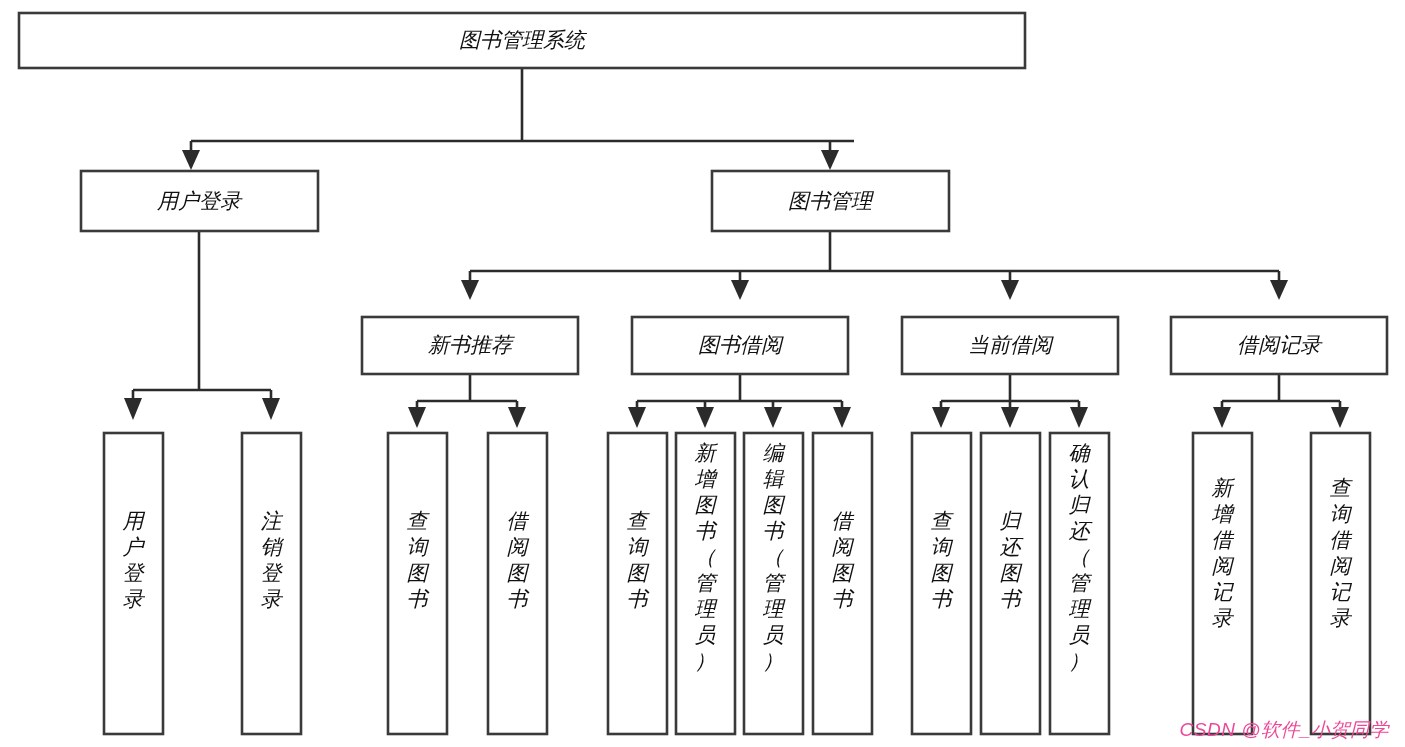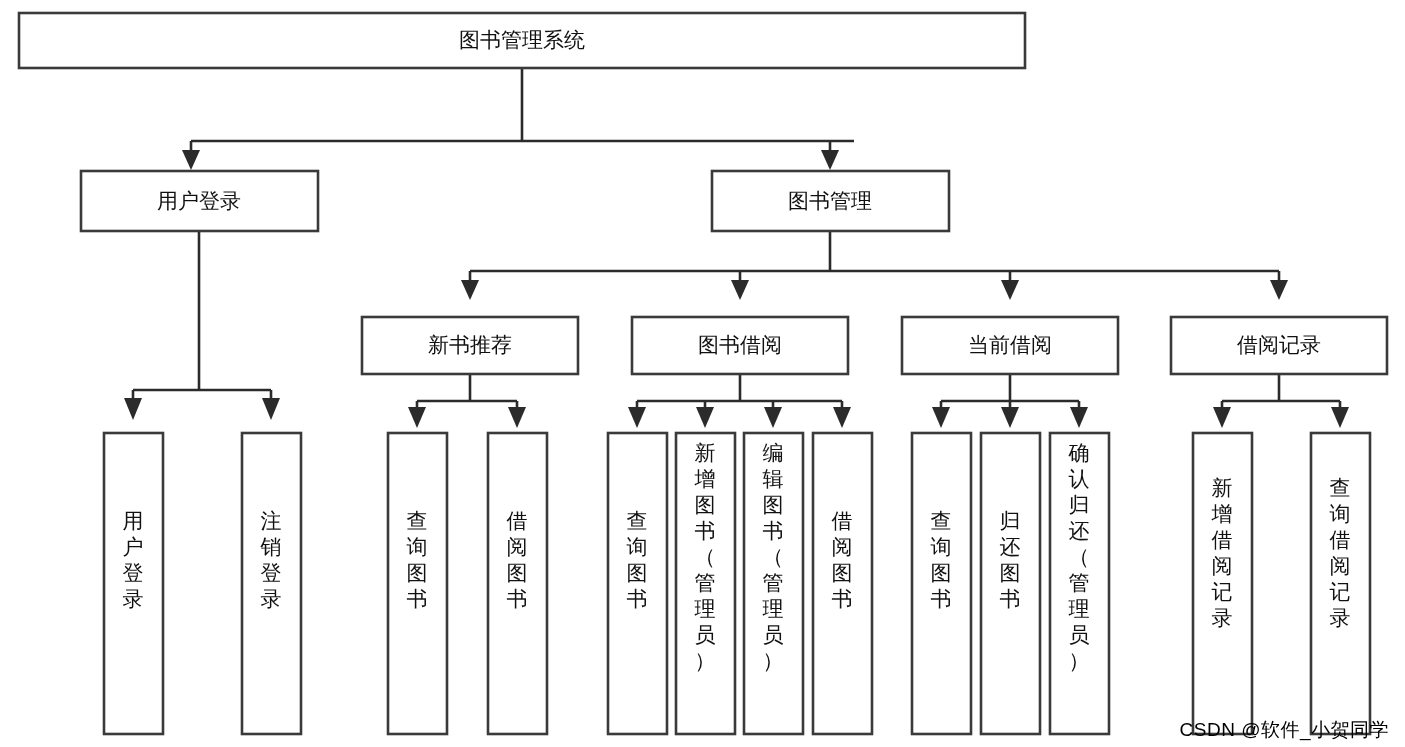--- a/index.html
+++ b/index.html
@@ -11,20 +11,21 @@
     width: 1405px;
     height: 747px;
     font-family: "Liberation Sans", "DejaVu Sans", sans-serif;
     overflow: hidden;
     position: relative;
   }
   #diagram-root {
     position: relative;
     width: 1405px;
     height: 747px;
+    font-style: italic;
   }
   svg.flow {
     position: absolute;
     top: 0;
     left: 0;
     width: 1405px;
     height: 747px;
   }
   .node-box {
     fill: #ffffff;
@@ -53,21 +54,21 @@
     fill: #111111;
     font-size: 21px;
     text-anchor: middle;
   }
   .watermark {
     position: absolute;
     right: 16px;
     bottom: 4px;
     font-family: "Liberation Sans", "DejaVu Sans", sans-serif;
     font-size: 19px;
-    color: #000000;
+    color: #ec4899;
     letter-spacing: 0.5px;
     white-space: nowrap;
     pointer-events: none;
   }
 </style>
 </head>
 <body>
 
 <div id="diagram-root">
 

